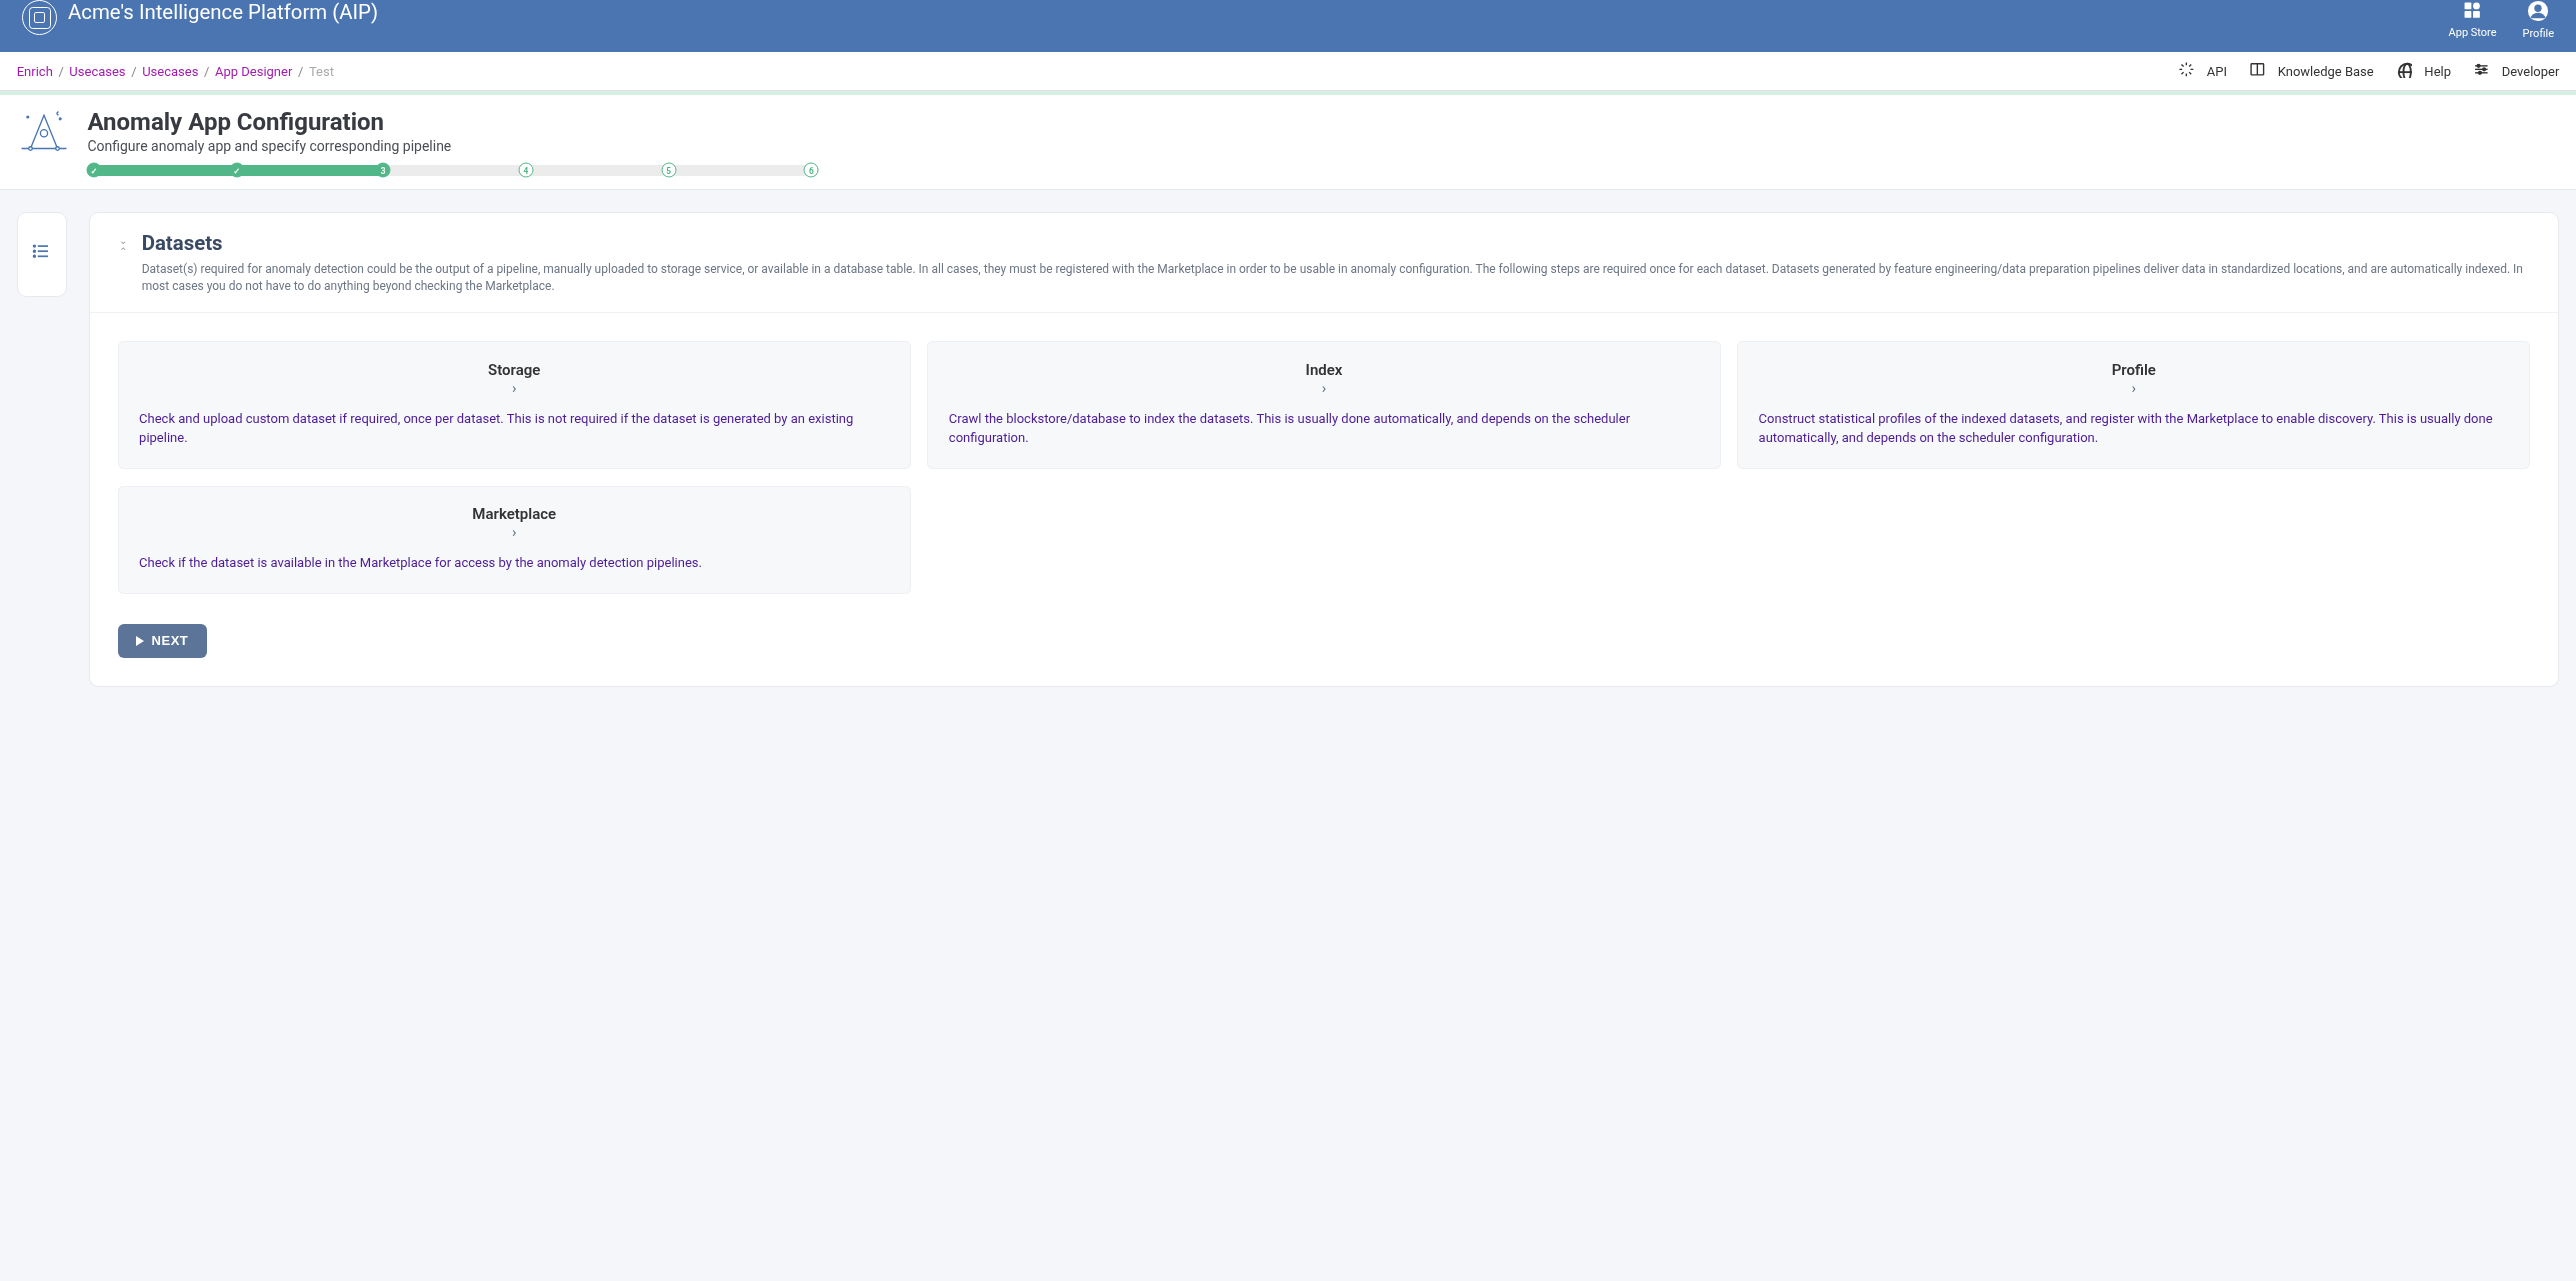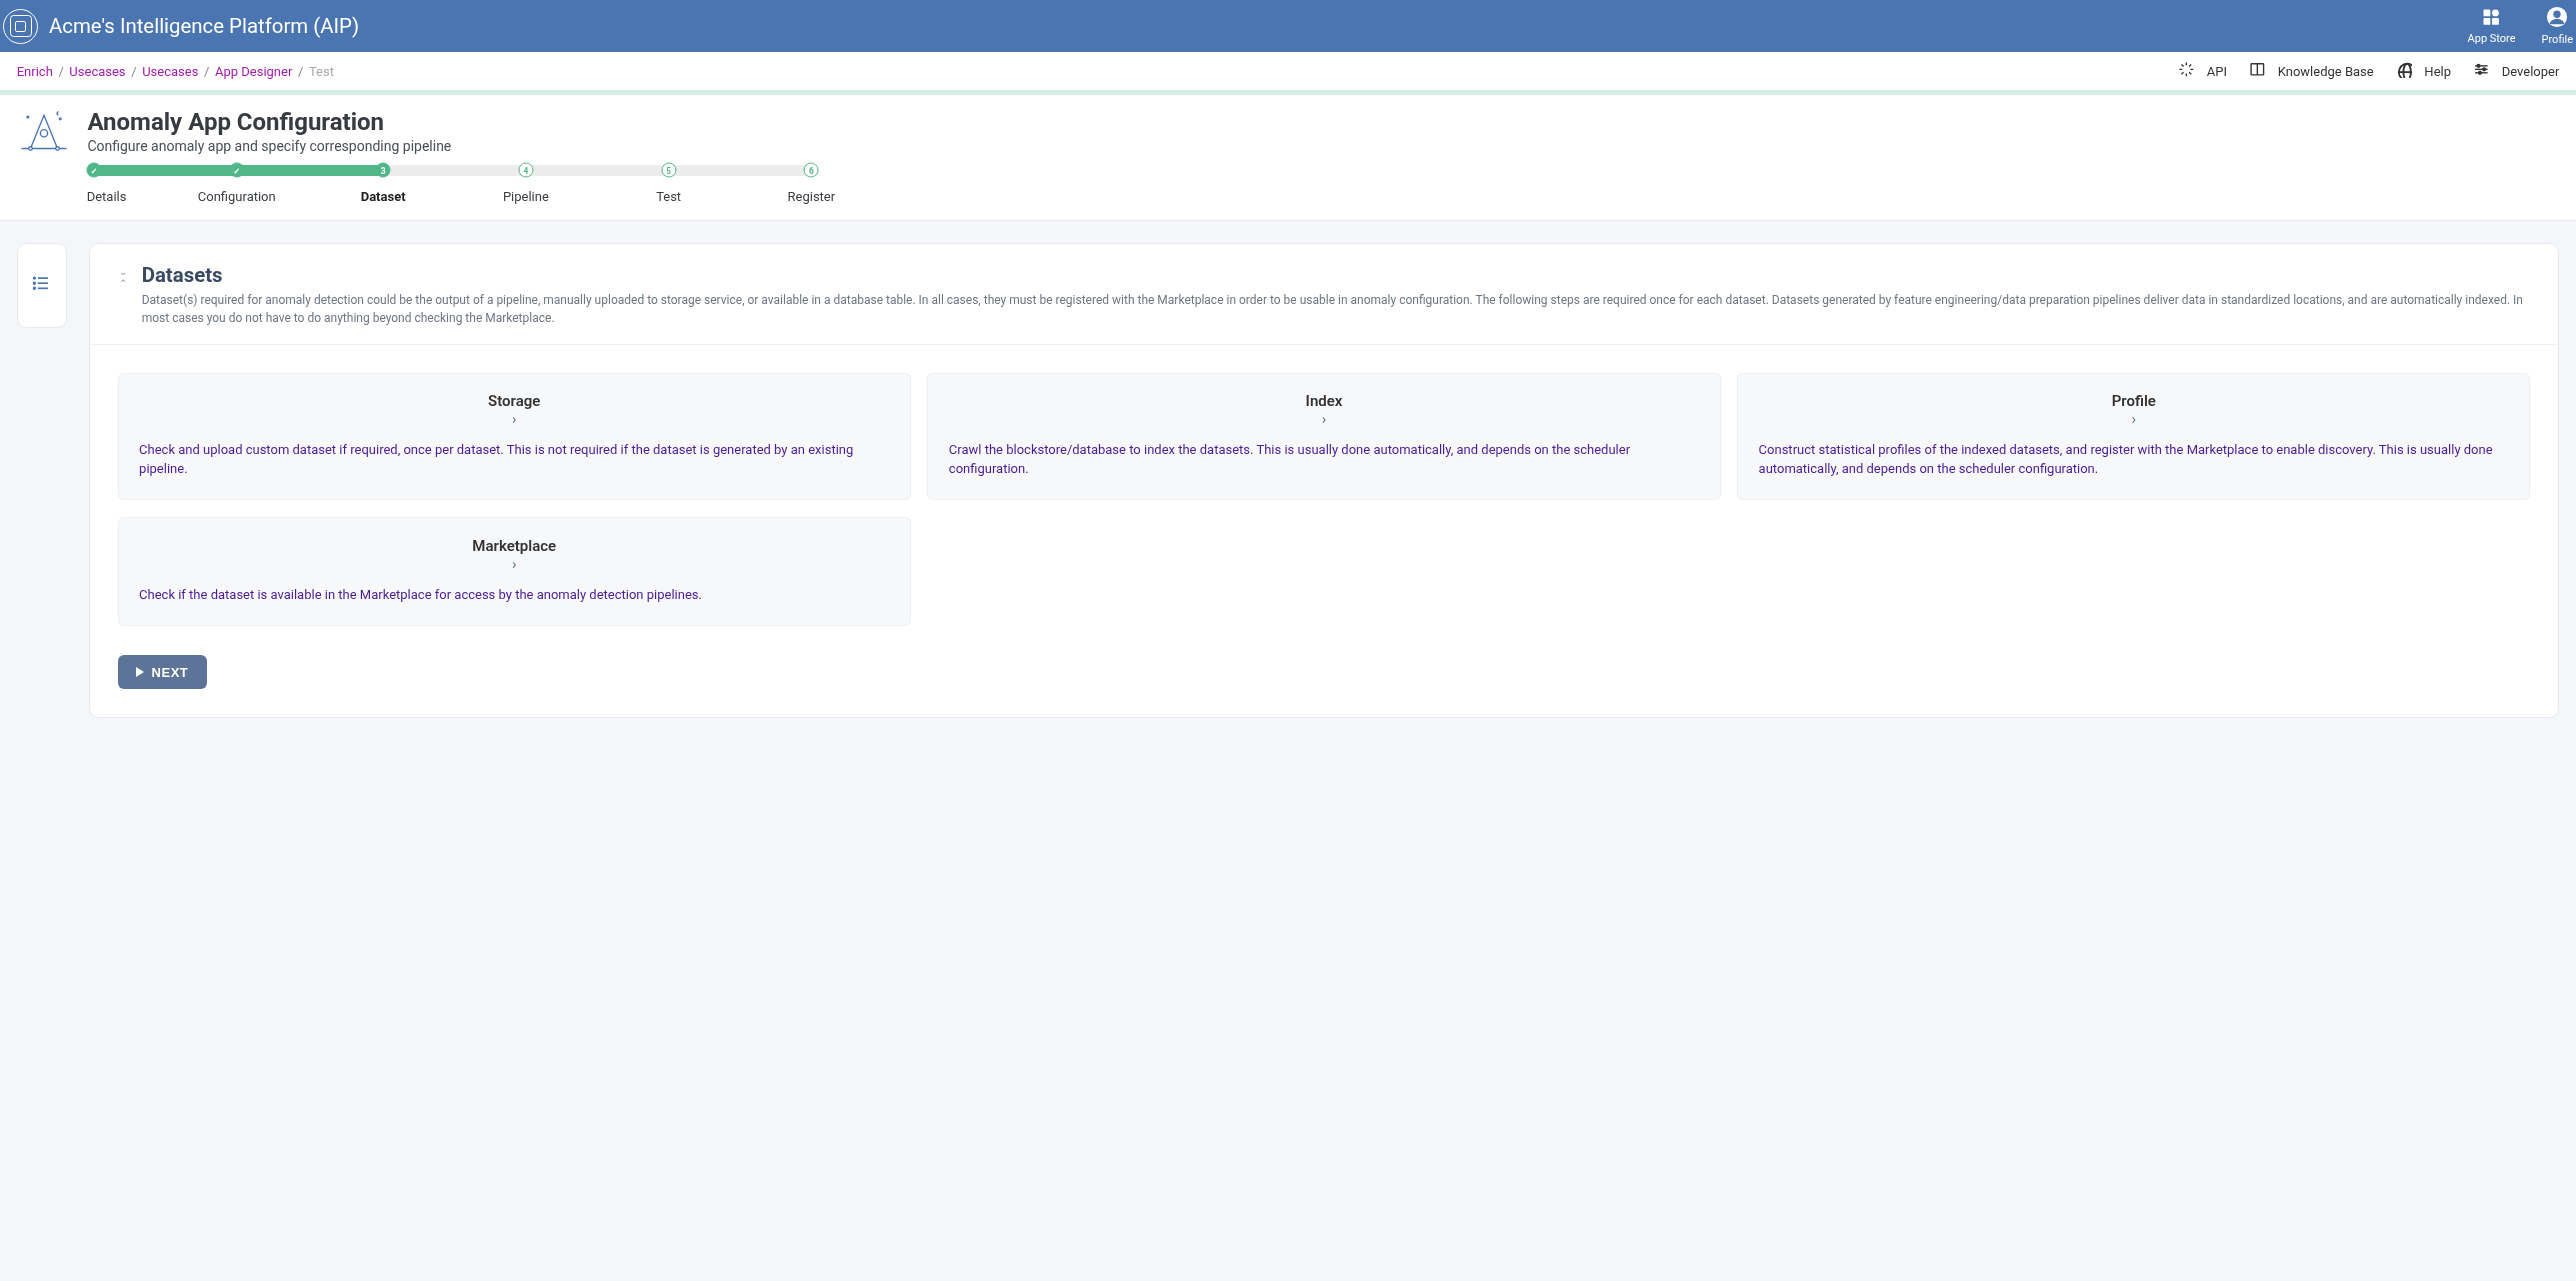--- a/index.html
+++ b/index.html
@@ -6,22 +6,22 @@
   body {
     font-family: -apple-system, BlinkMacSystemFont, "Segoe UI", Roboto, Arial, sans-serif;
     background: #f4f6f9;
     color: #333;
   }
   
   .topbar {
     background: #4a75b0;
     height: 52px;
     display: flex;
-    align-items: center;
-    padding: 0 3px;
+    align-items: flex-start;
+    padding: 0 22px;
     color: #fff;
   }
   .topbar-logo {
     width: 35px; height: 35px;
     border: 1.9px solid #fff;
     border-radius: 50%;
     display: flex; align-items: center; justify-content: center;
     margin-right: 11px;
   }
   .topbar-logo-inner {
@@ -338,28 +338,20 @@
       <div class="stepper-node" style="left:60%;">
           <span>4</span>
         </div>
       <div class="stepper-node" style="left:79.5%;">
           <span>5</span>
         </div>
       <div class="stepper-node" style="left:99%;">
           <span>6</span>
         </div>
     </div>
-    <div class="stepper-labels">
-      <div class="stepper-label first" style="left:0;">Details</div>
-      <div class="stepper-label" style="left:20.5%;">Configuration</div>
-      <div class="stepper-label active" style="left:40.5%;">Dataset</div>
-      <div class="stepper-label" style="left:60%;">Pipeline</div>
-      <div class="stepper-label" style="left:79.5%;">Test</div>
-      <div class="stepper-label" style="left:99%;">Register</div>
-    </div>
   </div>
 </div>
 
 <div class="content-row">
   <div class="side-toggle">
     <span>
       <svg width="20.4" height="20.4" viewBox="0 0 24 24" fill="none" stroke="#4a75b0" stroke-width="2">
           <line x1="8" y1="6" x2="20" y2="6"></line>
           <line x1="8" y1="12" x2="20" y2="12"></line>
           <line x1="8" y1="18" x2="20" y2="18"></line>

